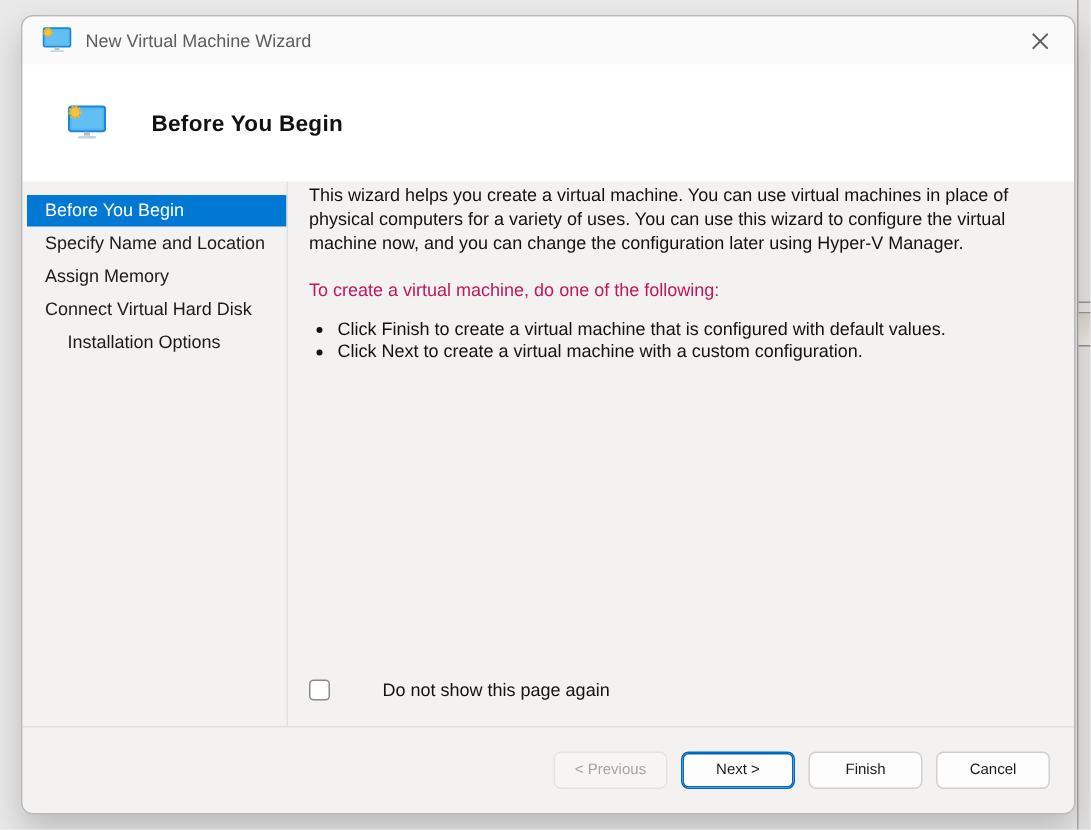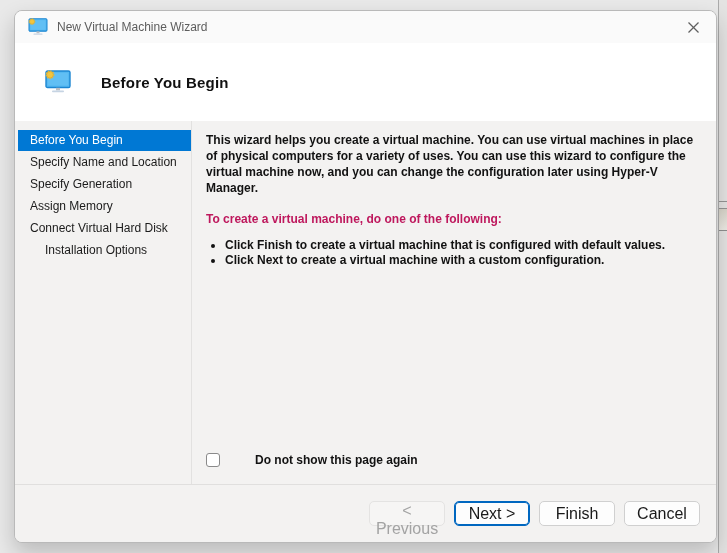--- a/index.html
+++ b/index.html
@@ -40,38 +40,38 @@
   .body { flex:1 1 auto; display:flex; background:#f3f2f1; position:relative; min-height:0; }
 
   .sidebar { width:176px; flex:0 0 auto; padding:9px 0 0 3px; }
   .nav-item { height:21px; line-height:21px; font-size:12px; color:#1b1b1b;
               padding-left:12px; margin-bottom:1px; cursor:pointer; white-space:nowrap; }
   .nav-item.selected { background:#0078d4; color:#ffffff; }
   .nav-item.indent { padding-left:27px; }
 
   .v-divider { position:absolute; left:176px; top:0; bottom:0; width:1px; background:#e2e1e0; }
 
-  .content { flex:1 1 auto; position:relative; padding:11px 12px 0 15px;font-weight:bold; }
+  .content { flex:1 1 auto; position:relative; padding:1px 12px 0 15px; }
   .content .intro { font-size:12px; line-height:16px; color:#121212; max-width:504px; }
   .content .prompt { font-size:12px; line-height:16px; color:#be185d; margin-top:15px; }
   .content ul { margin-top:11px; padding-left:19px; max-width:490px; }
   .content li { font-size:12px; line-height:14.5px; color:#121212; }
 
   .checkbox-row { position:absolute; left:15px; bottom:17px; display:flex;
                   align-items:center; cursor:pointer; }
   .checkbox { width:14px; height:14px; background:#ffffff; border:1px solid #8a8a8a;
               border-radius:3px; margin-right:7px; flex:0 0 auto; }
   .checkbox-label { font-size:12px; color:#121212;margin-left:28px; }
 
   
   .footer { height:58px; flex:0 0 auto; background:#f3f2f1; border-top:1px solid #e0dfde;
             display:flex; align-items:center; justify-content:flex-end;
             gap:9px; padding-right:16px; }
   .btn { width:76px; height:25px; font-family:"Liberation Sans", sans-serif;
-         font-size:16px; color:#1a1a1a; background:#fdfdfd; border:1px solid #d0d0d0;
+         font-size:10px; color:#1a1a1a; background:#fdfdfd; border:1px solid #d0d0d0;
          border-radius:5px; cursor:pointer; }
   .btn.disabled { color:#a3a3a3; background:#f6f5f4; border-color:#e4e3e2; cursor:default; }
   .btn.default { border:1px solid #0067c0; box-shadow:inset 0 0 0 1px #0067c0; }
 </style>
 </head>
 <body>
 
 <div class="stage">
 
   <div class="bg-right">
@@ -114,21 +114,20 @@
         </svg>
       </span>
       <h1>Before You Begin</h1>
     </div>
 
     <div class="body">
 
       <div class="sidebar">
         <div class="nav-item selected">Before You Begin</div>
         <div class="nav-item">Specify Name and Location</div>
-        <div class="nav-item">Specify Generation</div>
         <div class="nav-item">Assign Memory</div>
         <div class="nav-item">Connect Virtual Hard Disk</div>
         <div class="nav-item indent">Installation Options</div>
       </div>
 
       <div class="v-divider"></div>
 
       <div class="content">
         <p class="intro">This wizard helps you create a virtual machine. You can use virtual machines in place of physical computers for a variety of uses. You can use this wizard to configure the virtual machine now, and you can change the configuration later using Hyper-V Manager.</p>
         <p class="prompt">To create a virtual machine, do one of the following:</p>

